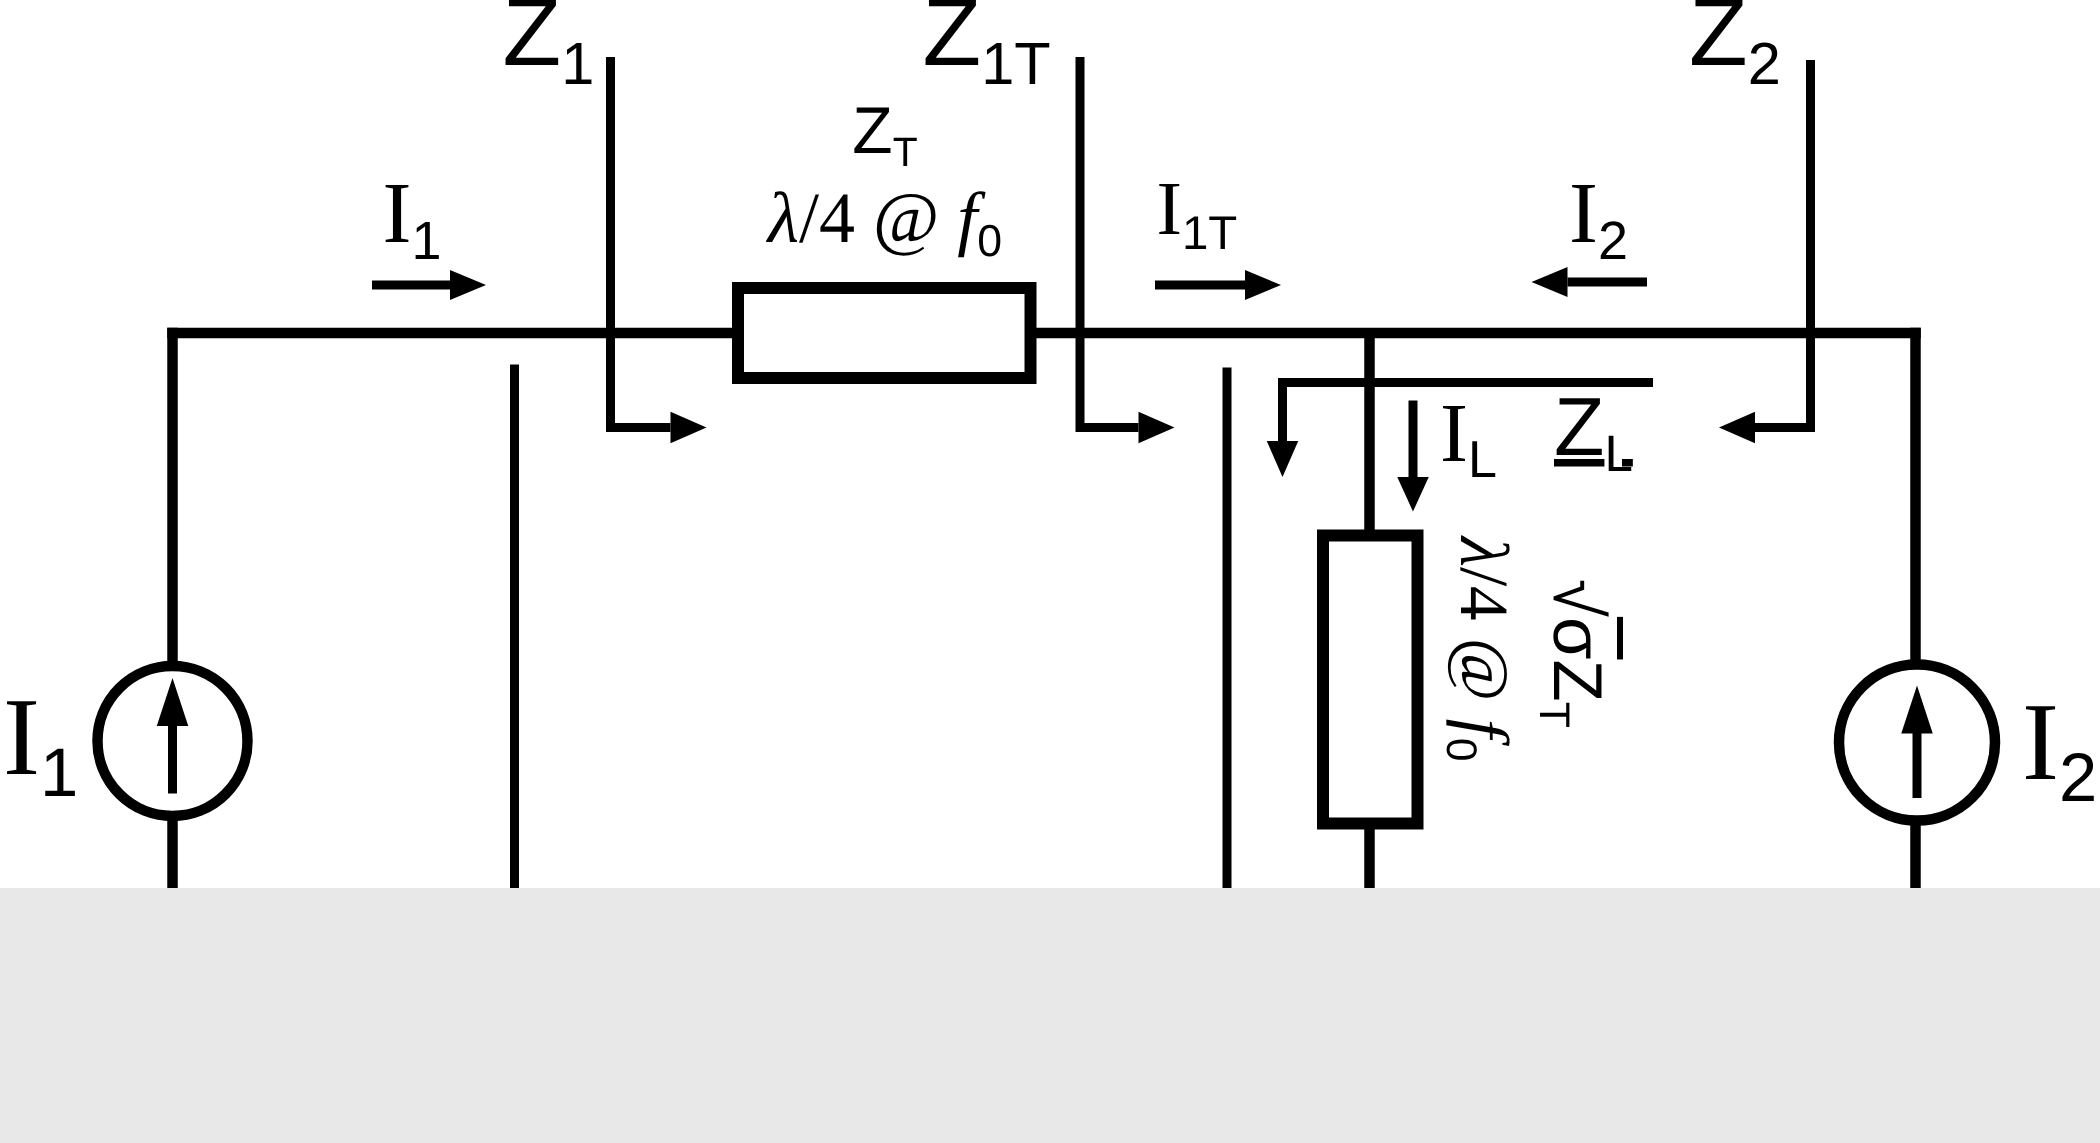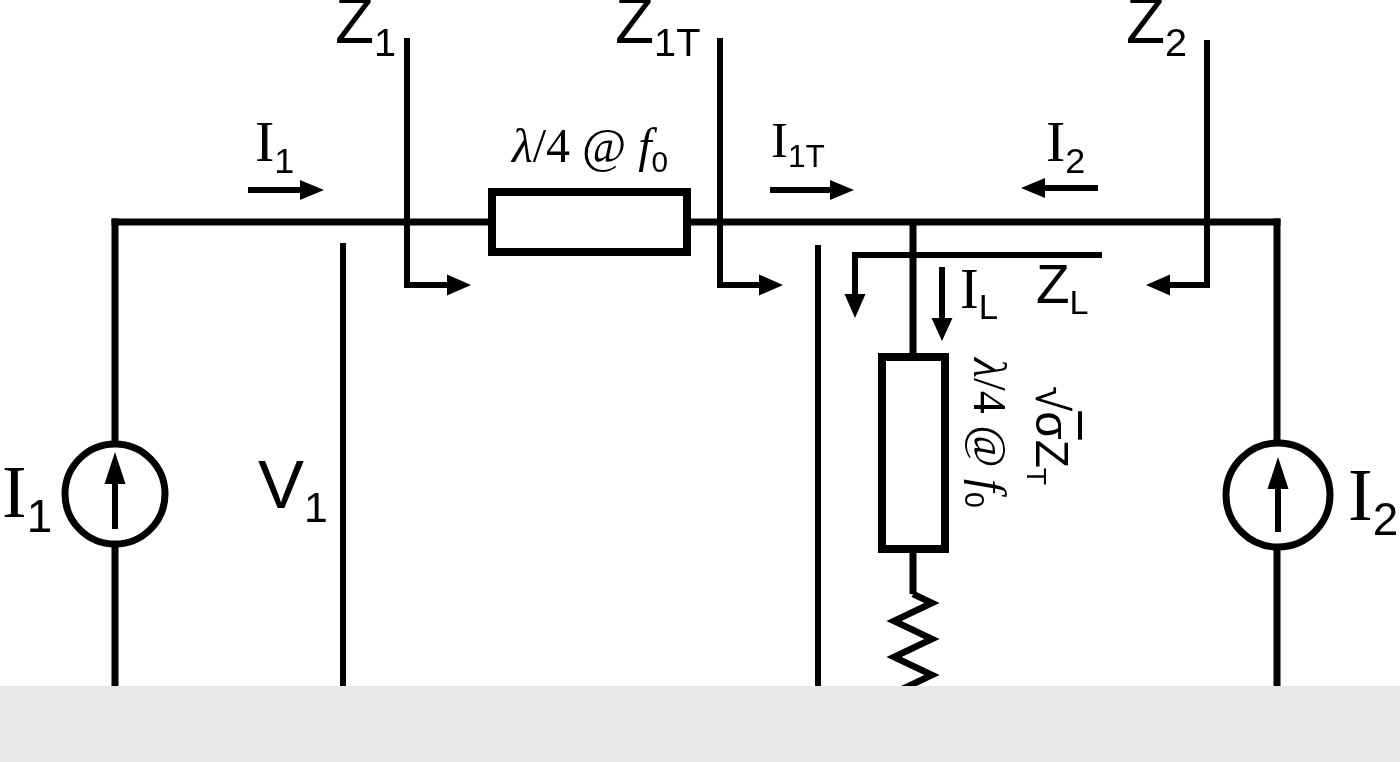--- a/index.html
+++ b/index.html
@@ -1,17 +1,17 @@
 <!DOCTYPE html>
 <html style="--ink: #000000; --bg: #ffffff;"><head>
 <meta charset="utf-8">
 <style>
   html,body{margin:0;padding:0;background:#e8e8e8;}
   .stage{
-    position:relative;width:1400px;height:686px;overflow:hidden;
+    position:relative;width:1400px;height:592px;overflow:hidden;
     background:var(--bg,#ffffff);color:var(--ink,#000000);
     font-family:"Liberation Sans", sans-serif;
   }
   .stage svg{position:absolute;left:0;top:0;}
   .lbl{position:absolute;line-height:1;white-space:nowrap;}
   .serif{font-family:"Liberation Serif","DejaVu Serif",serif;}
   .it{font-style:italic;}
   .sub{font-size:0.62em;vertical-align:-0.32em;font-family:"Liberation Sans",sans-serif;font-style:normal;}
   .ctr{text-align:center;}
   .rot{transform:rotate(90deg);transform-origin:0 0;}
@@ -84,35 +84,35 @@
     <polygon points="1045,178 1045,198 1021,188" fill="currentColor"></polygon>
     <polygon points="931.5,318 952.5,318 942,341" fill="currentColor"></polygon>
   </svg>
 
   <div class="lbl" style="left:335px;top:-11px;font-size:64px;"><span>Z</span><span class="sub">1</span></div>
 
   <div class="lbl" style="left:615px;top:-11px;font-size:64px;"><span>Z</span><span class="sub">1T</span></div>
 
   <div class="lbl" style="left:1126px;top:-11px;font-size:64px;"><span>Z</span><span class="sub">2</span></div>
 
+  <div class="lbl ctr" style="left:500px;top:66px;width:180px;font-size:44px;"><span>Z</span><span class="sub">T</span></div>
 
   <div class="lbl ctr serif" style="left:470px;top:122px;width:240px;font-size:48px;"><span class="it">λ</span><span>/4 @ </span><span class="it">f</span><span class="sub">0</span></div>
 
   <div class="lbl serif" style="left:255px;top:113px;font-size:58px;"><span>I</span><span class="sub">1</span></div>
 
   <div class="lbl serif" style="left:771px;top:115px;font-size:51px;"><span>I</span><span class="sub">1T</span></div>
 
   <div class="lbl serif" style="left:1046px;top:113px;font-size:58px;"><span>I</span><span class="sub">2</span></div>
 
-  <div class="lbl" style="left:258px;top:450px;font-size:69px;"><span>V</span><span class="sub">1</span></div>
 
 
   <div class="lbl serif" style="left:960px;top:261px;font-size:56px;"><span>I</span><span class="sub">L</span></div>
 
-  <div class="lbl" style="left:1036px;top:257px;font-size:55px;"><span>Z</span><span class="sub">L</span></div>
+  <div class="lbl" style="left:1036px;top:257px;font-size:55px;text-decoration:underline;"><span>Z</span><span class="sub">L</span></div>
 
 
   <div class="lbl serif" style="left:2px;top:455px;font-size:74px;"><span>I</span><span class="sub">1</span></div>
 
   <div class="lbl serif" style="left:1348px;top:458px;font-size:74px;"><span>I</span><span class="sub">2</span></div>
 
   <div class="lbl rot" style="left:1075px;top:386px;font-size:46px;"><span>√</span><span class="ovl">σ</span><span>Z</span><span class="sub">T</span></div>
 
   <div class="lbl rot serif" style="left:1012px;top:358px;font-size:46px;"><span class="it">λ</span><span>/4 @ </span><span class="it">f</span><span class="sub">0</span></div>
 

